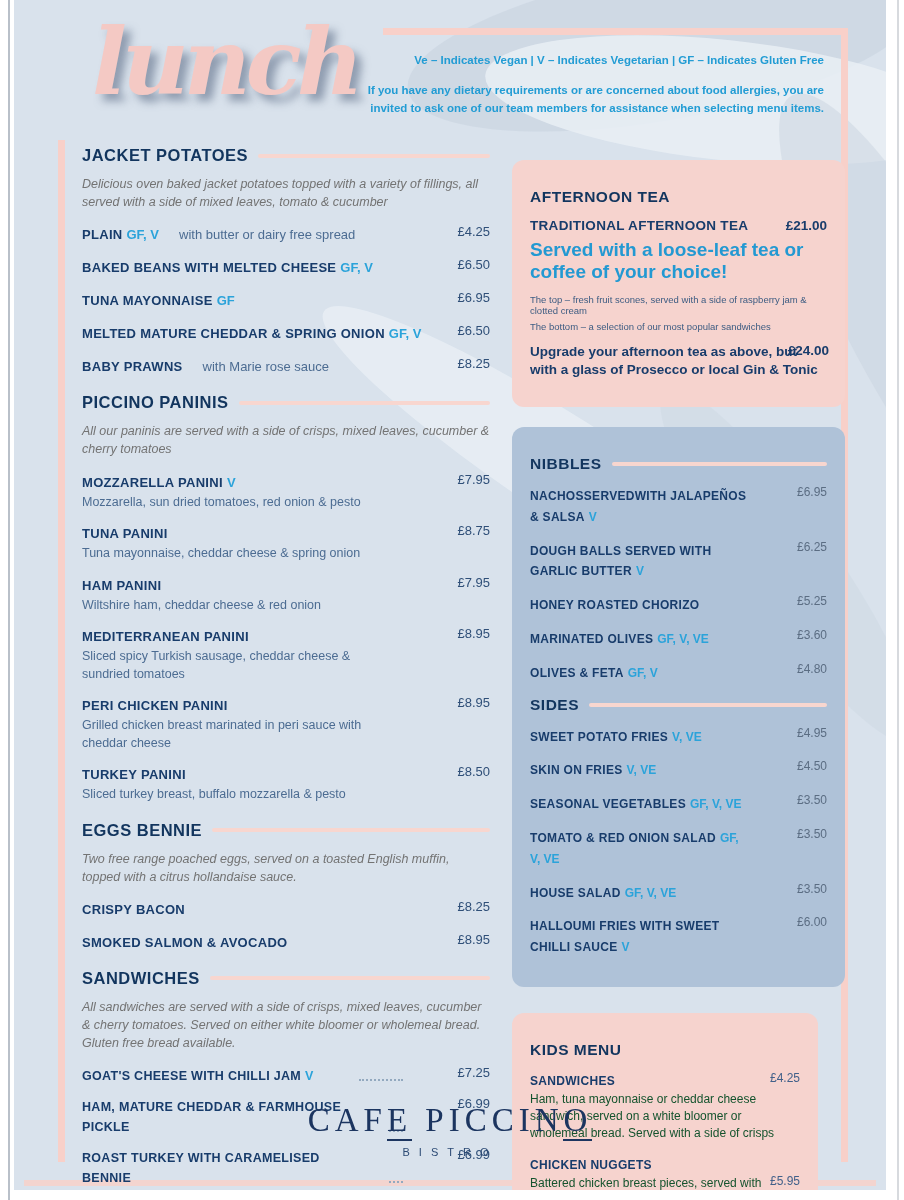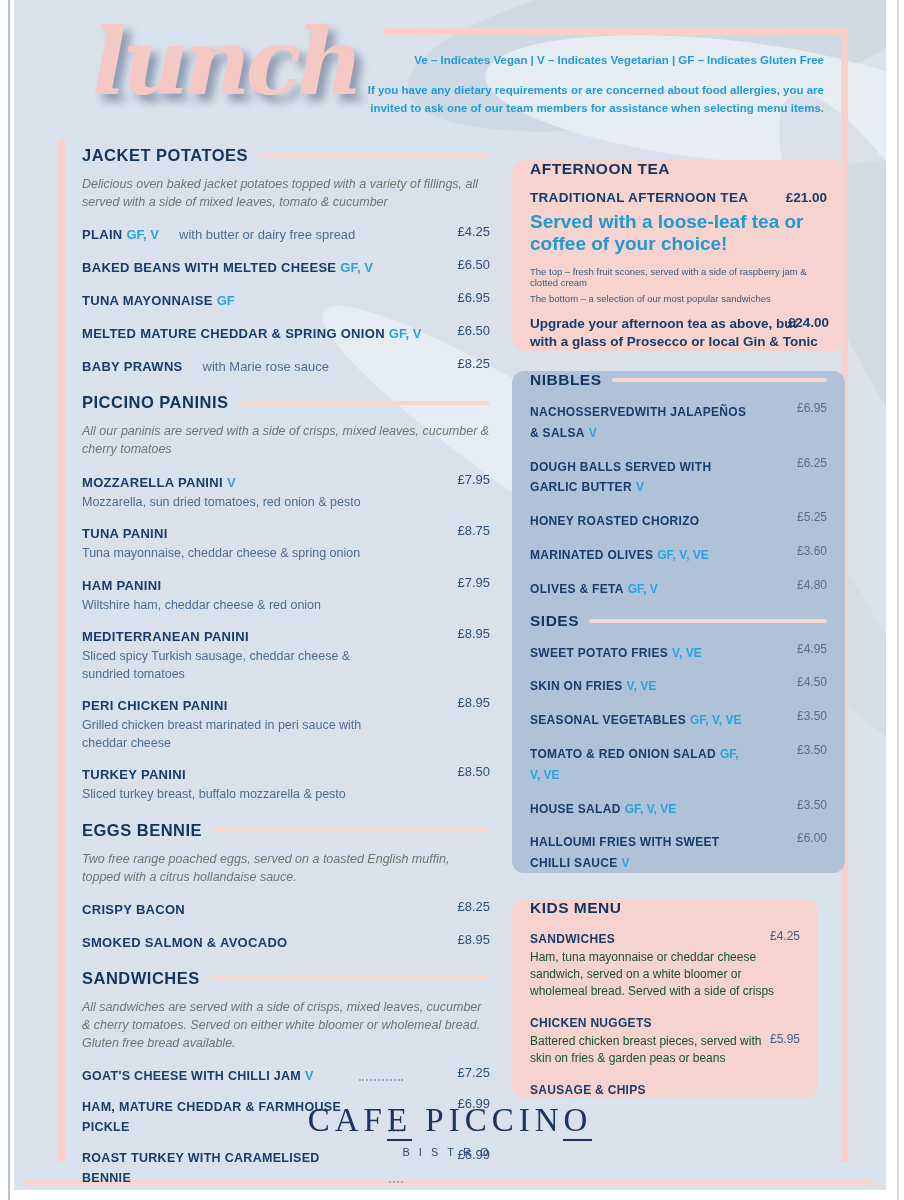--- a/index.html
+++ b/index.html
@@ -54,21 +54,21 @@
   .pdesc{margin:0;color:#4c6c92;font-size:12.5px;line-height:1.4;max-width:312px;}
 
   .srow{display:flex;align-items:flex-start;margin-bottom:11px;gap:43px;}
   .srow .nm{font-size:12.5px;}
   .srow .tg{font-size:12.5px;}
   .dots{flex:1;margin:0 3px;border-bottom:2px dotted #93a9bf;align-self:flex-end;
         transform:translateY(-4px);min-width:14px;}
 
   section{margin-bottom:17px;}
 
-  .box{border-radius:12px;padding:0 18px;box-sizing:border-box;width:333px;}
+  .box{border-radius:12px;padding:28px 18px;box-sizing:border-box;width:333px;}
   .box-pink{background:#f6d3ce;}
   .box-blue{background:#afc2d8;}
   .box h3{margin:0 0 12px 0;font-size:15.5px;letter-spacing:.5px;color:#12355e;}
   .box .sec-head{margin-bottom:12px;}
   .box .sec-head h3{margin:0;}
 
   .at-row{display:flex;align-items:baseline;}
   .at-name{font-weight:bold;color:#183c6b;font-size:13.5px;letter-spacing:.3px;}
   .at-price{margin-left:auto;font-weight:bold;color:#183c6b;font-size:13.5px;}
   .at-highlight{color:#2399d2;font-weight:bold;font-size:19px;margin:6px 0 11px 0;}

